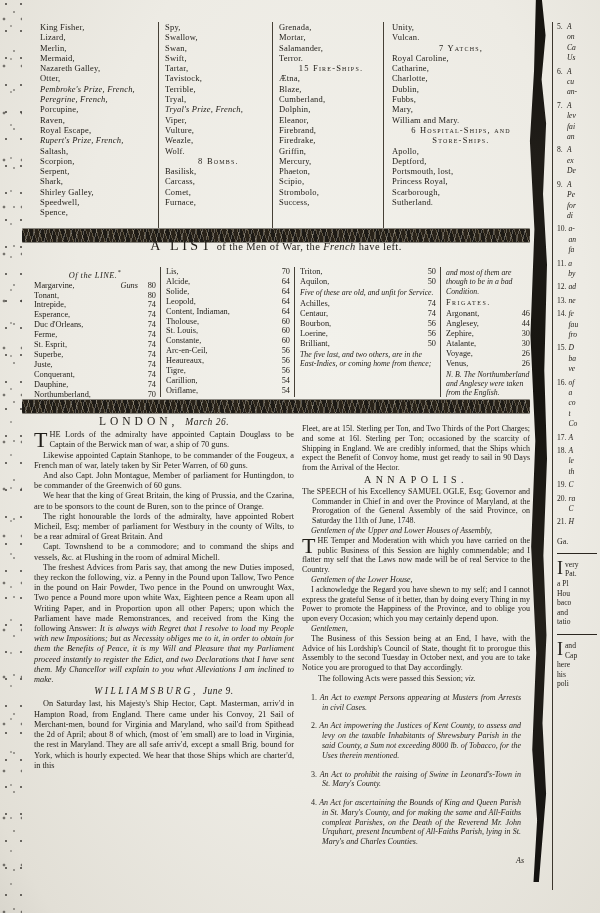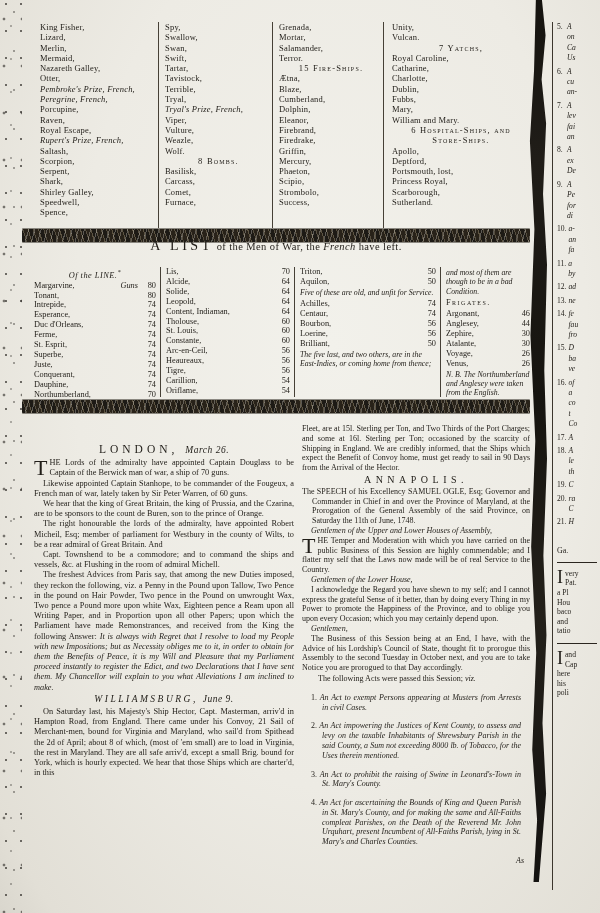--- a/index.html
+++ b/index.html
@@ -74,21 +74,21 @@
   .mw-line-header{font-style:italic;text-align:center;letter-spacing:.5px;}
   .mw-row{display:flex;}
   .mw-name{flex:1;}
   .mw-pre{font-style:italic;margin-right:2px;}
   .mw-guns{width:16px;text-align:right;}
   .mw-row.note{font-style:italic;font-size:7.8px;line-height:9.4px;margin:1px 0 2px 0;}
   .mw-row.colhead{font-variant:small-caps;letter-spacing:1.5px;justify-content:center;margin:2px 0 1px 0;}
   
   .col-left{
     position:absolute;left:34px;top:416px;width:260px;
-    font-size:8.3px;line-height:10.2px;text-align:justify;margin-top:28px;
+    font-size:8.3px;line-height:10.2px;text-align:justify;
   }
   .col-right{
     position:absolute;left:302px;top:424px;width:228px;
     font-size:8px;line-height:9.8px;text-align:justify;
   }
   .city-head{text-align:center;margin-bottom:3px;letter-spacing:4px;font-size:11.5px;white-space:nowrap;}
   .city-head .dt{letter-spacing:.5px;font-style:italic;font-size:9.5px;}
   .wmsbg{font-style:italic;letter-spacing:2.5px;font-size:9.5px;margin-top:1px;}
   .annap{letter-spacing:4.5px;font-size:10px;margin:2px 0;}
   .para{text-indent:9px;margin:0;}
@@ -103,21 +103,21 @@
   .act-num{font-style:normal;}
   .catchword{text-align:right;font-style:italic;padding-right:6px;margin-top:4px;}
   
   .sliver{
     position:absolute;left:552px;top:22px;width:48px;height:868px;
     overflow:hidden;border-left:1px solid #3c362d;padding-left:4px;box-sizing:border-box;
   }
   .sliver-item{display:flex;gap:2px;margin-bottom:3px;font-size:7.6px;font-style:italic;line-height:10.4px;}
   .sliver-num{font-style:normal;min-width:8px;}
   .sliver-body{white-space:pre-line;}
-  .sliver-tail{font-size:8px;margin:18px 0 2px 0;}
+  .sliver-tail{font-size:8px;margin:9px 0 2px 0;}
   .sliver-rule{border:none;border-top:1px solid #2b261f;width:40px;margin:7px 0 6px 0;}
   .sliver-ad{font-size:7.6px;line-height:9.6px;}
   .sliver-ad .dc{font-size:18px;line-height:15px;}
   .sliver-ad .body{white-space:pre-line;}
 </style>
 </head>
 <body>
 
 <div class="page">
   <div class="left-noise"></div>
@@ -412,20 +412,21 @@
         </div>
       </div>
   </div>
 
   <div class="ornament orn2"></div>
 
   <div class="col-left">
     <div class="city-head"><span>LONDON,</span> <span class="dt">March 26.</span></div>
     <p class="para noindent"><span class="dc">T</span><span>HE Lords of the admiralty have appointed Captain Douglass to be Captain of the Berwick man of war, a ship of 70 guns.</span></p>
     <p class="para">Likewise appointed Captain Stanhope, to be commander of the Fougeux, a French man of war, lately taken by Sir Peter Warren, of 60 guns.</p>
+    <p class="para">And also Capt. John Montague, Member of parliament for Huntingdon, to be commander of the Greenwich of 60 guns.</p>
     <p class="para">We hear that the king of Great Britain, the king of Prussia, and the Czarina, are to be sponsors to the count de Buren, son to the prince of Orange.</p>
     <p class="para">The right honourable the lords of the admiralty, have appointed Robert Micheil, Esq; member of parliament for Westbury in the county of Wilts, to be a rear admiral of Great Britain.  And</p>
     <p class="para">Capt. Townshend to be a commodore; and to command the ships and vessels, &amp;c. at Flushing in the room of admiral Michell.</p>
     <p class="para"><span>The freshest Advices from Paris say, that among the new Duties imposed, they reckon the following, viz. a Penny in the Pound upon Tallow, Two Pence in the pound on Hair Powder, Two pence in the Pound on unwrought Wax, Two pence a Pound more upon white Wax, Eighteen pence a Ream upon all Writing Paper, and in Proportion upon all other Papers; upon which the Parliament have made Remonstrances, and received from the King the following Answer: </span><span class="it">It is always with Regret that I resolve to load my People with new Impositions; but as Necessity obliges me to it, in order to obtain for them the Benefits of Peace, it is my Will and Pleasure that my Parliament proceed instantly to register the Edict, and two Declarations that I have sent them.  My Chancellor will explain to you what Alleviations I am inclined to make.</span></p>
     <div class="city-head wmsbg"><span>WILLIAMSBURG,</span> <span class="dt">June 9.</span></div>
     <p class="para">On Saturday last, his Majesty's Ship Hector, Capt. Masterman, arriv'd in Hampton Road, from England. There came under his Convoy, 21 Sail of Merchant-men, bound for Virginia and Maryland, who sail'd from Spithead the 2d of April; about 8 of which, (most of 'em small) are to load in Virginia, the rest in Maryland.  They are all safe arriv'd, except a small Brig. bound for York, which is hourly expected.  We hear that those Ships which are charter'd, in this</p>
   </div>
 
   <div class="col-right">
     <p class="para noindent">Fleet, are at 15l. Sterling per Ton, and Two Thirds of the Port Charges; and some at 16l. Sterling per Ton; occasioned by the scarcity of Shipping in England.  We are credibly informed, that the Ships which expect the Benefit of Convoy home, must get ready to sail in 90 Days from the Arrival of the Hector.</p>

